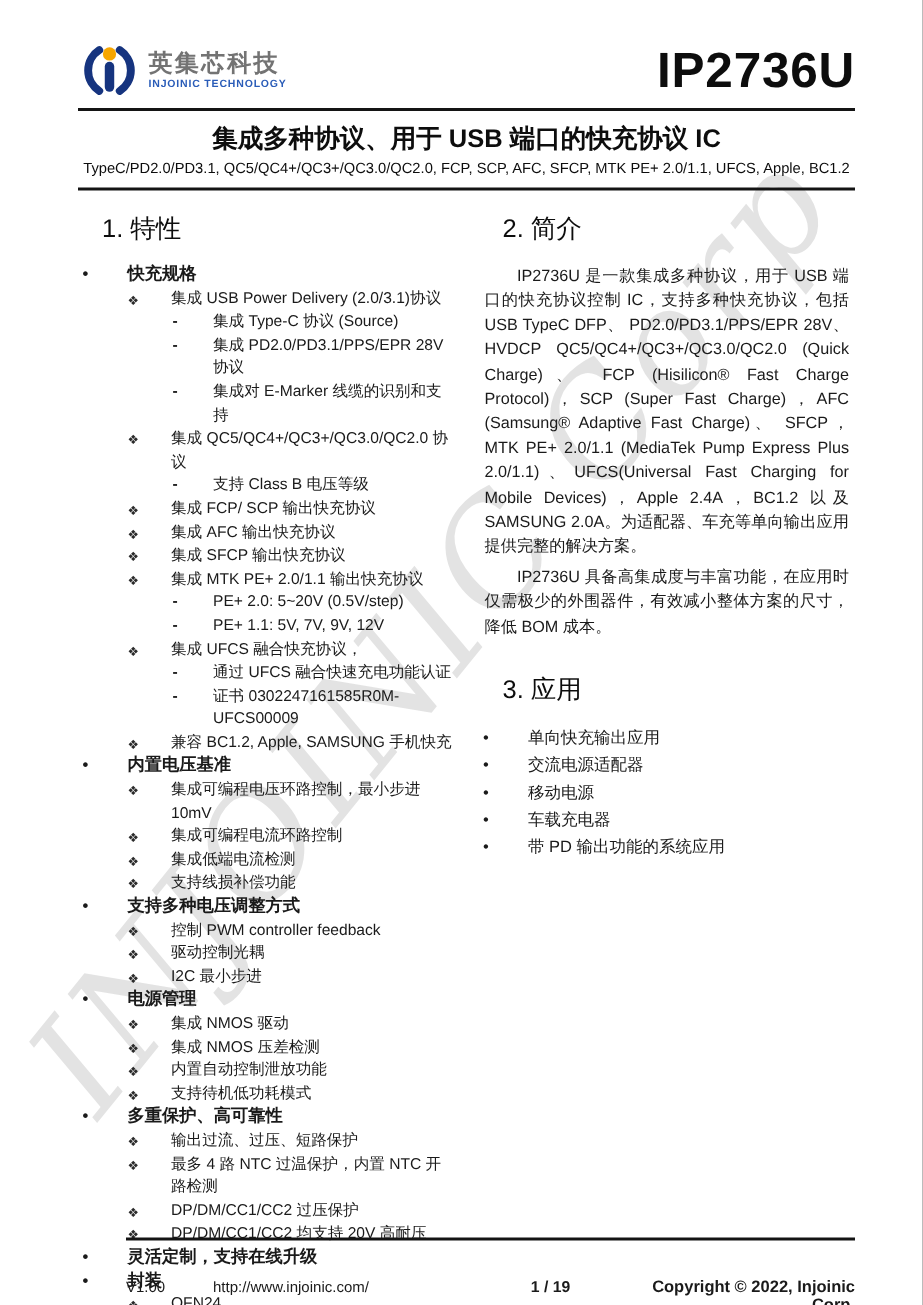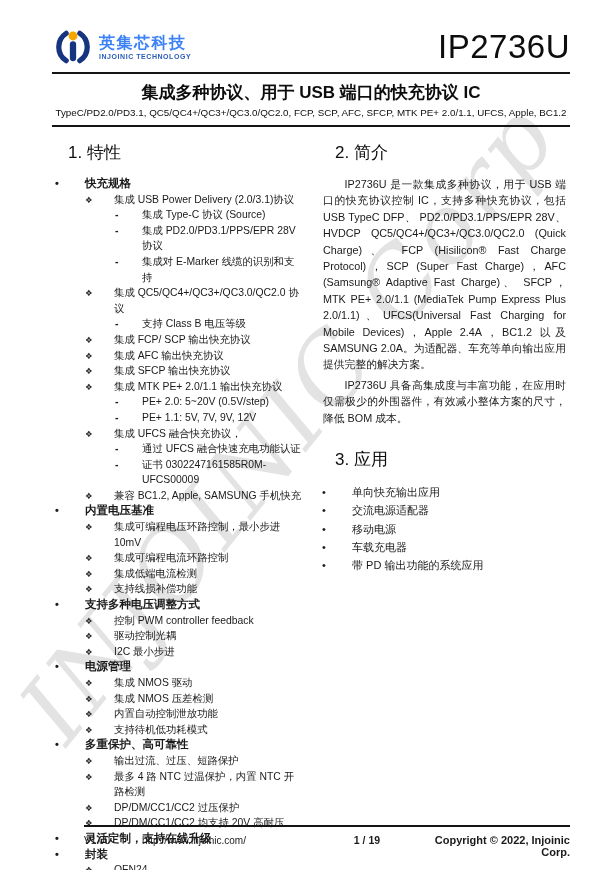--- a/index.html
+++ b/index.html
@@ -25,23 +25,23 @@
     white-space:nowrap;
     pointer-events:none;
     z-index:0;
   }
   .content { position:relative; z-index:1; padding:0 45px 0 52px; }
 
   
   .hdr { display:flex; justify-content:space-between; align-items:flex-start; padding-top:26px; height:72px; }
   .logo { display:flex; align-items:center; gap:5px; }
   .logo svg { display:block; }
-  .logo-cn { font-size:16px; font-weight:bold; color:#3b82f6; letter-spacing:1.5px; line-height:1.1; }
+  .logo-cn { font-size:16px; font-weight:bold; color:#737373; letter-spacing:1.5px; line-height:1.1; }
   .logo-en { font-size:7px; font-weight:bold; color:#2a5cb8; letter-spacing:0.55px; margin-top:2px; }
-  .part-no { font-size:33px; font-weight:normal; color:#0d0d0d; line-height:1; margin-top:4px; letter-spacing:0.5px; }
+  .part-no { font-size:33px; font-weight:bold; color:#0d0d0d; line-height:1; margin-top:4px; letter-spacing:0.5px; }
 
   .rule { border-top:2.5px solid #141414; }
   .doc-title { text-align:center; font-weight:bold; font-size:17px; color:#0d0d0d; margin:7px 0 3px; }
   .doc-sub { text-align:center; font-weight:normal; font-size:9.8px; color:#0d0d0d; margin-bottom:7px; }
 
   
   .cols { display:flex; gap:16px; margin-top:11px; }
   .col { width:50%; }
   .sec-h { font-size:17px; font-weight:normal; color:#0d0d0d; margin:3px 16px 12px; }
 
@@ -66,21 +66,21 @@
 
   
   .footer {
     position:absolute; left:0; right:0; top:818px; z-index:1;
     padding:7px 45px 0 84px;
   }
   .footer .rule { margin:0 0 7px 0; }
   .f-cells { display:flex; align-items:baseline; }
   .f-ver { width:58px; font-size:10px; }
   .f-url { width:175px; font-size:10px; }
-  .f-page { width:100px; font-size:10.5px; font-weight:bold; text-align:center; }
+  .f-page { width:100px; font-size:10.5px; font-weight:bold; text-align:center;margin-top:18px; }
   .f-copy { flex:1; text-align:right; font-size:11px; font-weight:bold; }
 </style>
 </head>
 <body>
 
 <div class="page">
 
   <div class="watermark">INJOINIC Corp</div>
 
   <div class="content">

